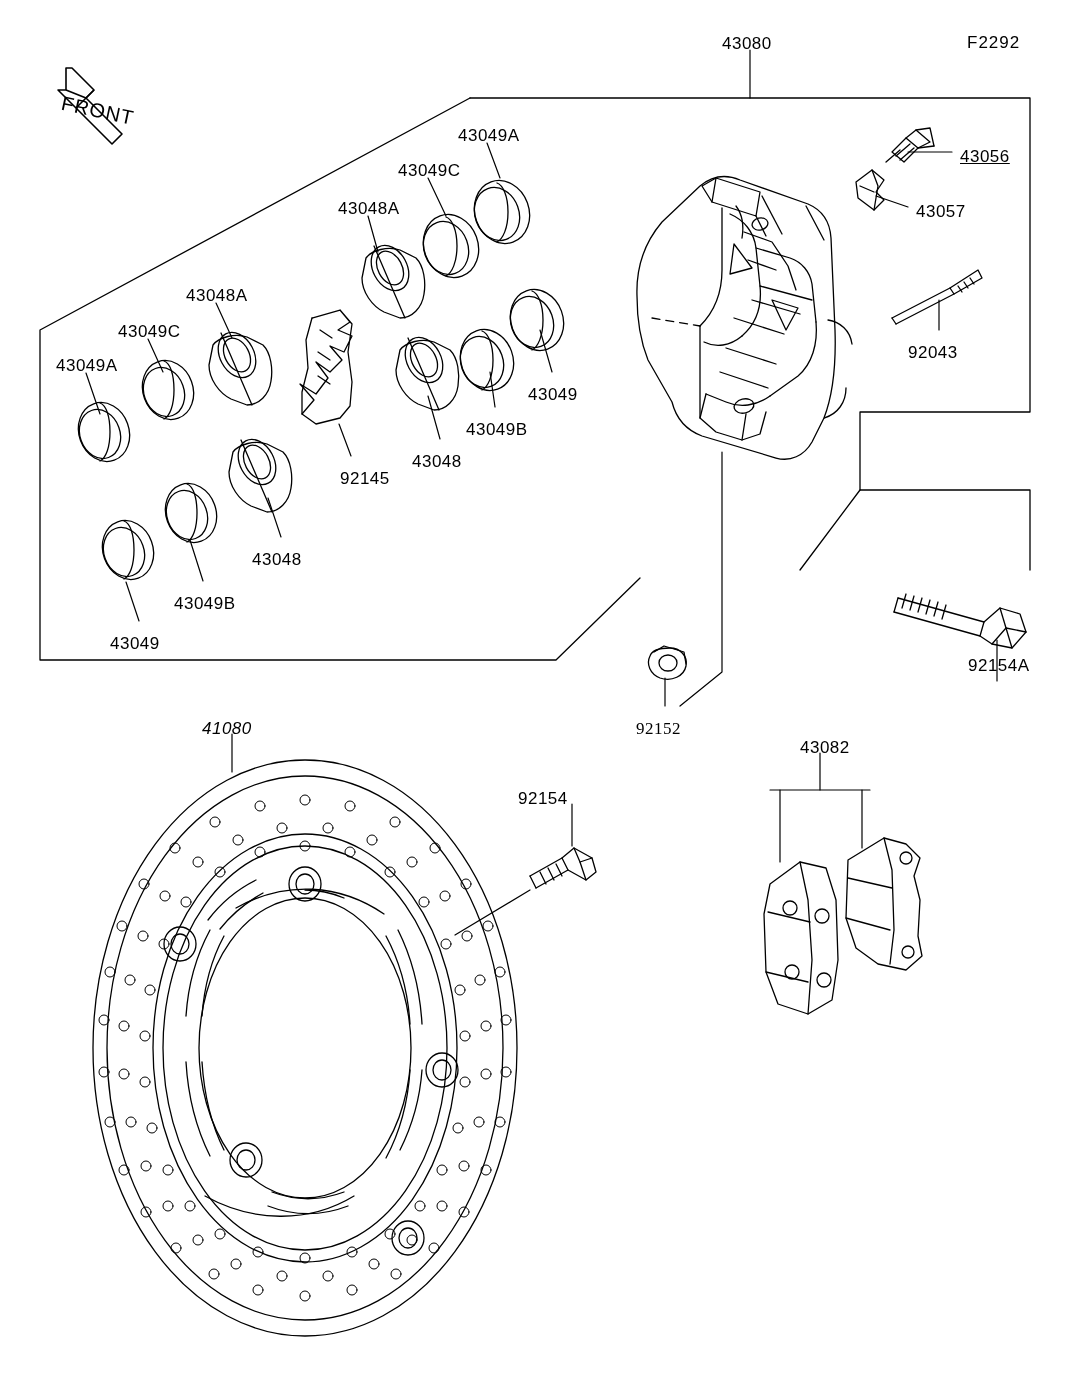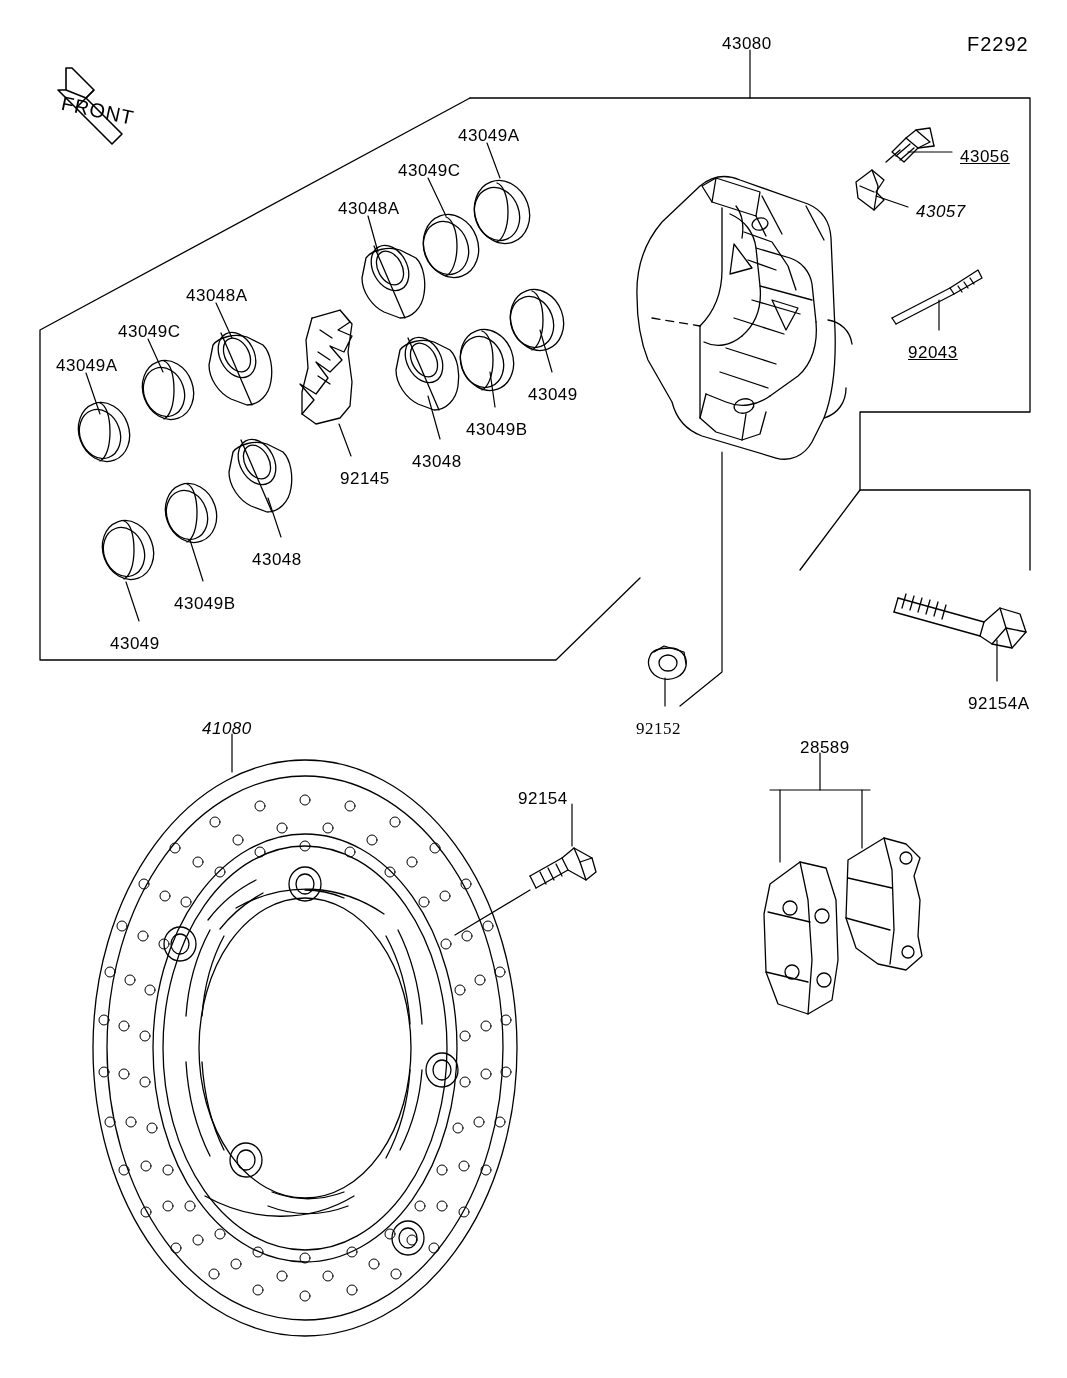--- a/index.html
+++ b/index.html
@@ -32,21 +32,21 @@
   .label {
     position: absolute;
     font-size: 17px;
     letter-spacing: 0.5px;
     white-space: nowrap;
     color: #000;
     font-family: "Liberation Sans", sans-serif;
   }
   .sheet-code {
     position: absolute;
-    font-size: 20px;
+    font-size: 17px;
     letter-spacing: 1px;
     white-space: nowrap;
   }
   .front-badge {
     position: absolute;
     left: 52px;
     top: 60px;
     width: 100px;
     height: 100px;
   }
@@ -463,21 +463,21 @@
   <div class="label" style="left:118px; top:322px;">43049C</div>
   <div class="label" style="left:56px;  top:356px;">43049A</div>
   <div class="label" style="left:528px; top:385px;">43049</div>
   <div class="label" style="left:466px; top:420px;">43049B</div>
   <div class="label" style="left:412px; top:452px;">43048</div>
   <div class="label" style="left:340px; top:469px;text-align:center;">92145</div>
   <div class="label" style="left:252px; top:550px;">43048</div>
   <div class="label" style="left:174px; top:594px;">43049B</div>
   <div class="label" style="left:110px; top:634px;">43049</div>
   <div class="label" style="left:960px; top:147px;text-decoration:underline;">43056</div>
-  <div class="label" style="left:916px; top:202px;font-style:italic;">43057</div>
-  <div class="label" style="left:908px; top:343px;text-decoration:underline;">92043</div>
-  <div class="label" style="left:968px; top:694px;">92154A</div>
+  <div class="label" style="left:916px; top:202px;">43057</div>
+  <div class="label" style="left:908px; top:343px;">92043</div>
+  <div class="label" style="left:968px; top:656px;">92154A</div>
   <div class="label" style="left:636px; top:719px;font-family:Liberation Serif, serif;">92152</div>
   <div class="label" style="left:202px; top:719px;font-style:italic;">41080</div>
-  <div class="label" style="left:800px; top:738px;">28589</div>
+  <div class="label" style="left:800px; top:738px;">43082</div>
   <div class="label" style="left:518px; top:789px;">92154</div>
 
 </div>
 
 </body></html>

